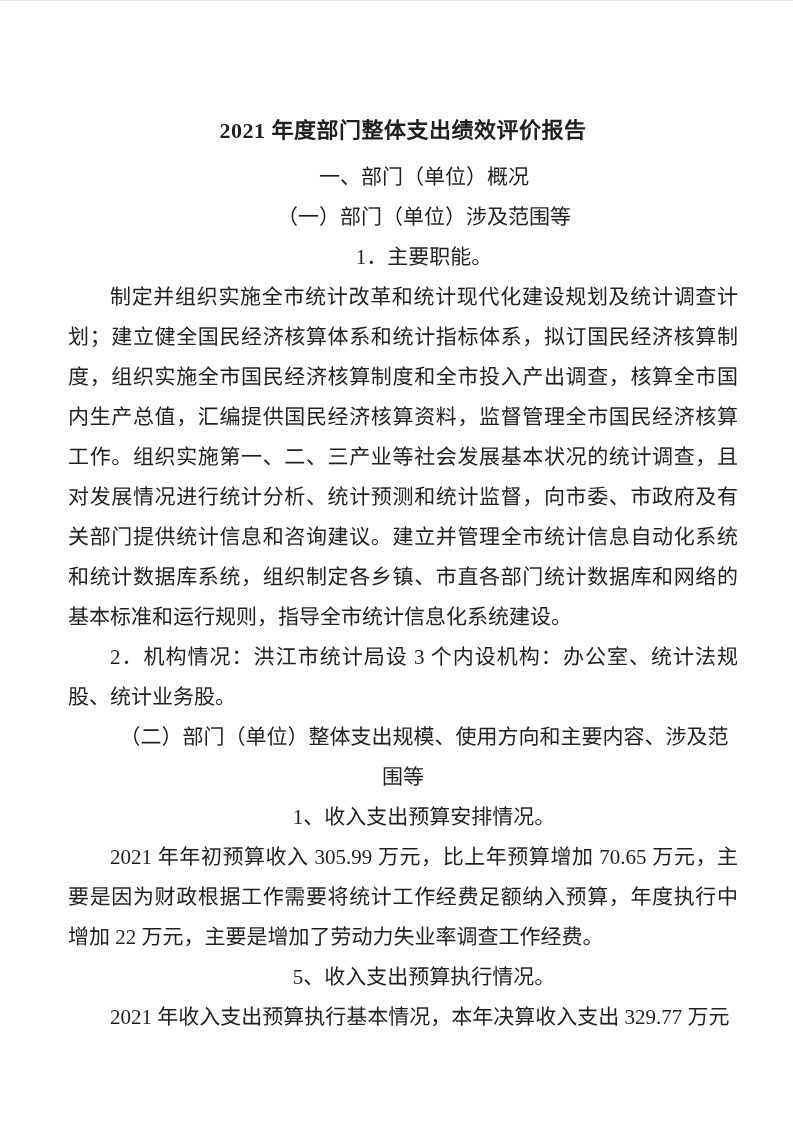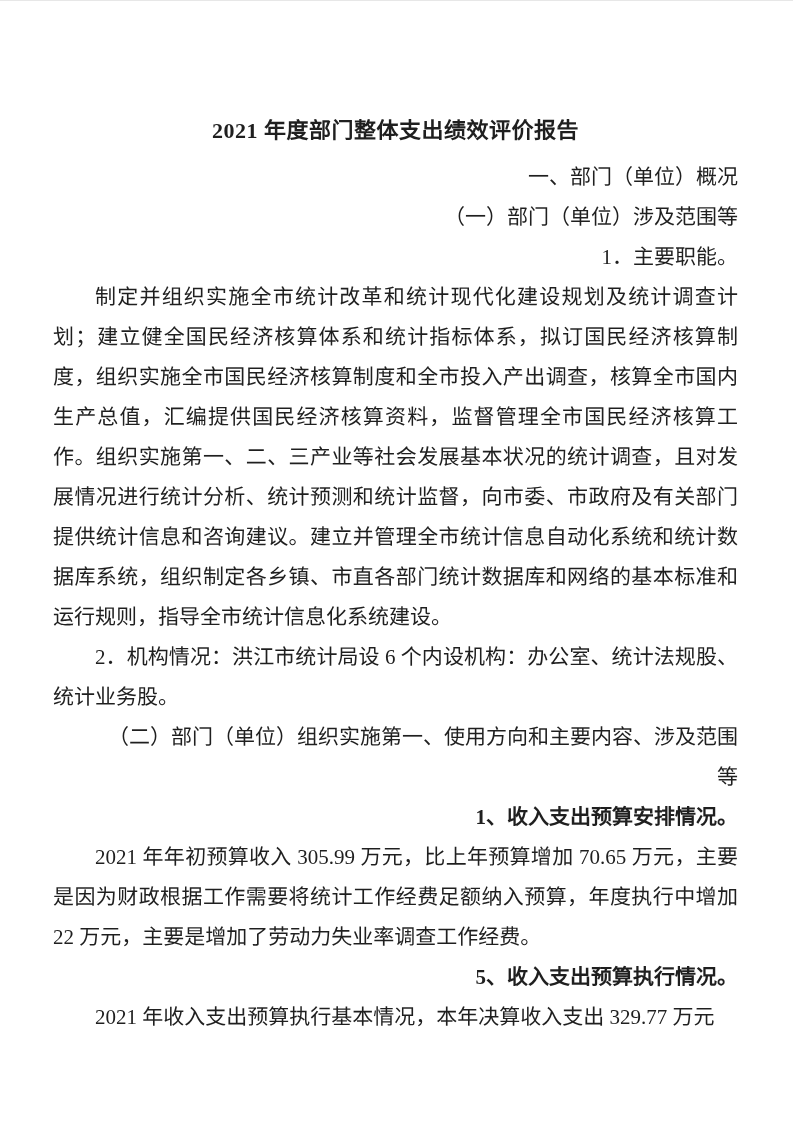--- a/index.html
+++ b/index.html
@@ -7,69 +7,69 @@
     padding: 0;
     background: #ffffff;
   }
   .page {
     position: relative;
     width: 793px;
     height: 1122px;
     margin: 0;
     background: #ffffff;
     box-sizing: border-box;
-    padding: 110px 55px 0 53px;
+    padding: 110px 55px 0 68px;
     overflow: hidden;
     font-family: "Liberation Serif", "DejaVu Serif", serif;
     color: #1f1f1f;
     border-top: 1px solid #e7e7e7;
   }
   .doc-title {
     margin: 0 0 6px 0;
     font-size: 22px;
     font-weight: bold;
     line-height: 40px;
     text-align: center;
     letter-spacing: 0.5px;
   }
   .para {
     margin: 0;
     font-size: 21px;
     line-height: 40px;
     text-indent: 2em;
-    text-align: right;
+    text-align: center;
   }
   .para.body {
     text-align: justify;
     text-justify: inter-ideograph;
     font-family: Liberation Serif, serif;
   }
   .para.bold-head {
-    font-weight: bold;
+    font-weight: normal;
   }
 </style>
 </head>
 <body>
 
 <div class="page">
 
   <h1 class="doc-title">2021 年度部门整体支出绩效评价报告</h1>
 
   <p class="para">一、部门（单位）概况</p>
 
   <p class="para">（一）部门（单位）涉及范围等</p>
 
   <p class="para">1．主要职能。</p>
 
   <p class="para body">制定并组织实施全市统计改革和统计现代化建设规划及统计调查计划；建立健全国民经济核算体系和统计指标体系，拟订国民经济核算制度，组织实施全市国民经济核算制度和全市投入产出调查，核算全市国内生产总值，汇编提供国民经济核算资料，监督管理全市国民经济核算工作。组织实施第一、二、三产业等社会发展基本状况的统计调查，且对发展情况进行统计分析、统计预测和统计监督，向市委、市政府及有关部门提供统计信息和咨询建议。建立并管理全市统计信息自动化系统和统计数据库系统，组织制定各乡镇、市直各部门统计数据库和网络的基本标准和运行规则，指导全市统计信息化系统建设。</p>
 
-  <p class="para body">2．机构情况：洪江市统计局设 6 个内设机构：办公室、统计法规股、统计业务股。</p>
+  <p class="para body">2．机构情况：洪江市统计局设 3 个内设机构：办公室、统计法规股、统计业务股。</p>
 
 
-  <p class="para">（二）部门（单位）组织实施第一、使用方向和主要内容、涉及范围等</p>
+  <p class="para">（二）部门（单位）整体支出规模、使用方向和主要内容、涉及范围等</p>
 
   <p class="para bold-head">1、收入支出预算安排情况。</p>
 
   <p class="para body">2021 年年初预算收入 305.99 万元，比上年预算增加 70.65 万元，主要是因为财政根据工作需要将统计工作经费足额纳入预算，年度执行中增加 22 万元，主要是增加了劳动力失业率调查工作经费。</p>
 
   <p class="para bold-head">5、收入支出预算执行情况。</p>
 
   <p class="para body">2021 年收入支出预算执行基本情况，本年决算收入支出 329.77 万元</p>
 
 </div>

